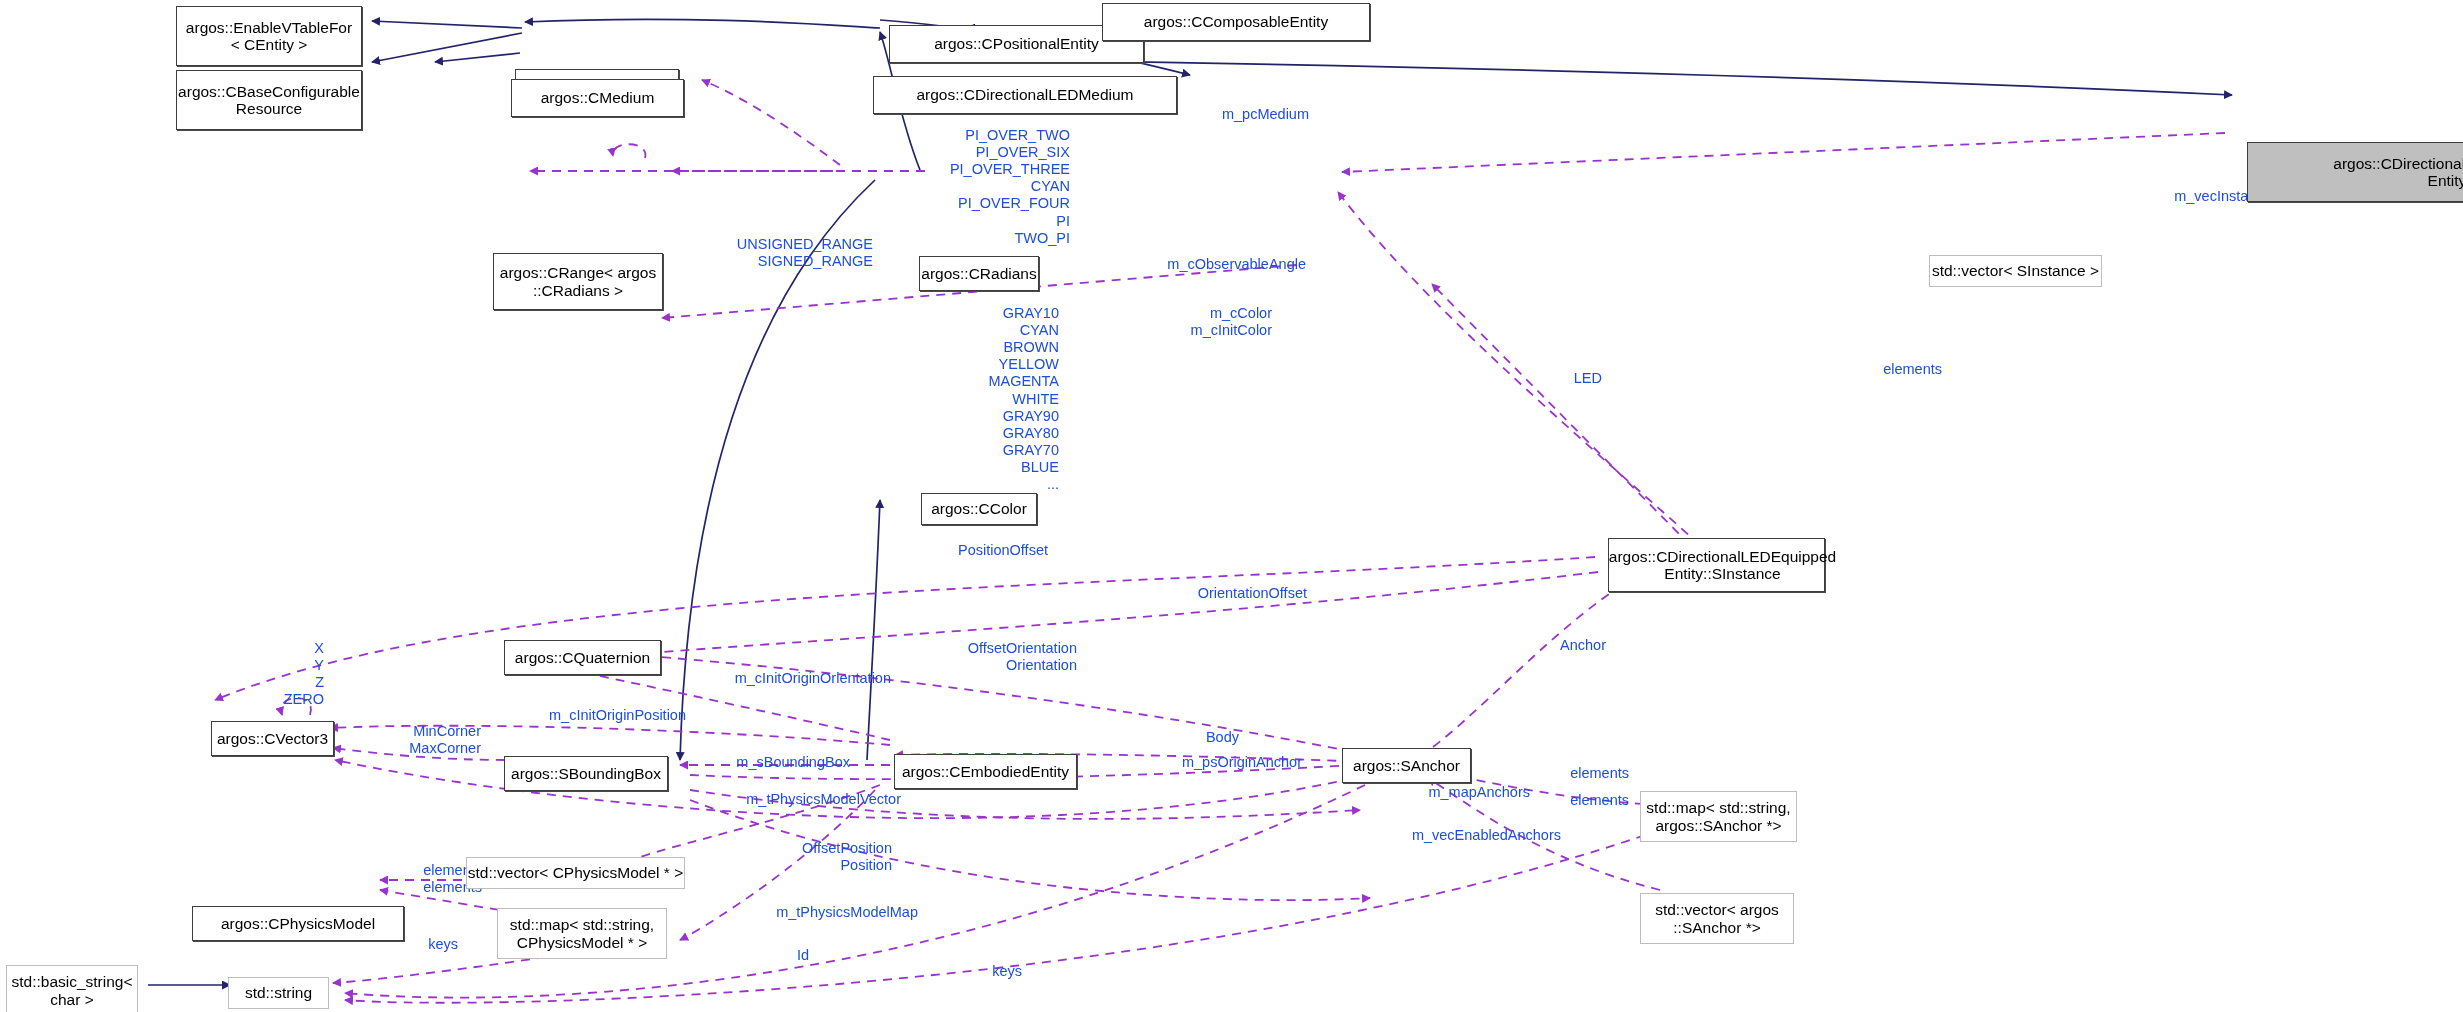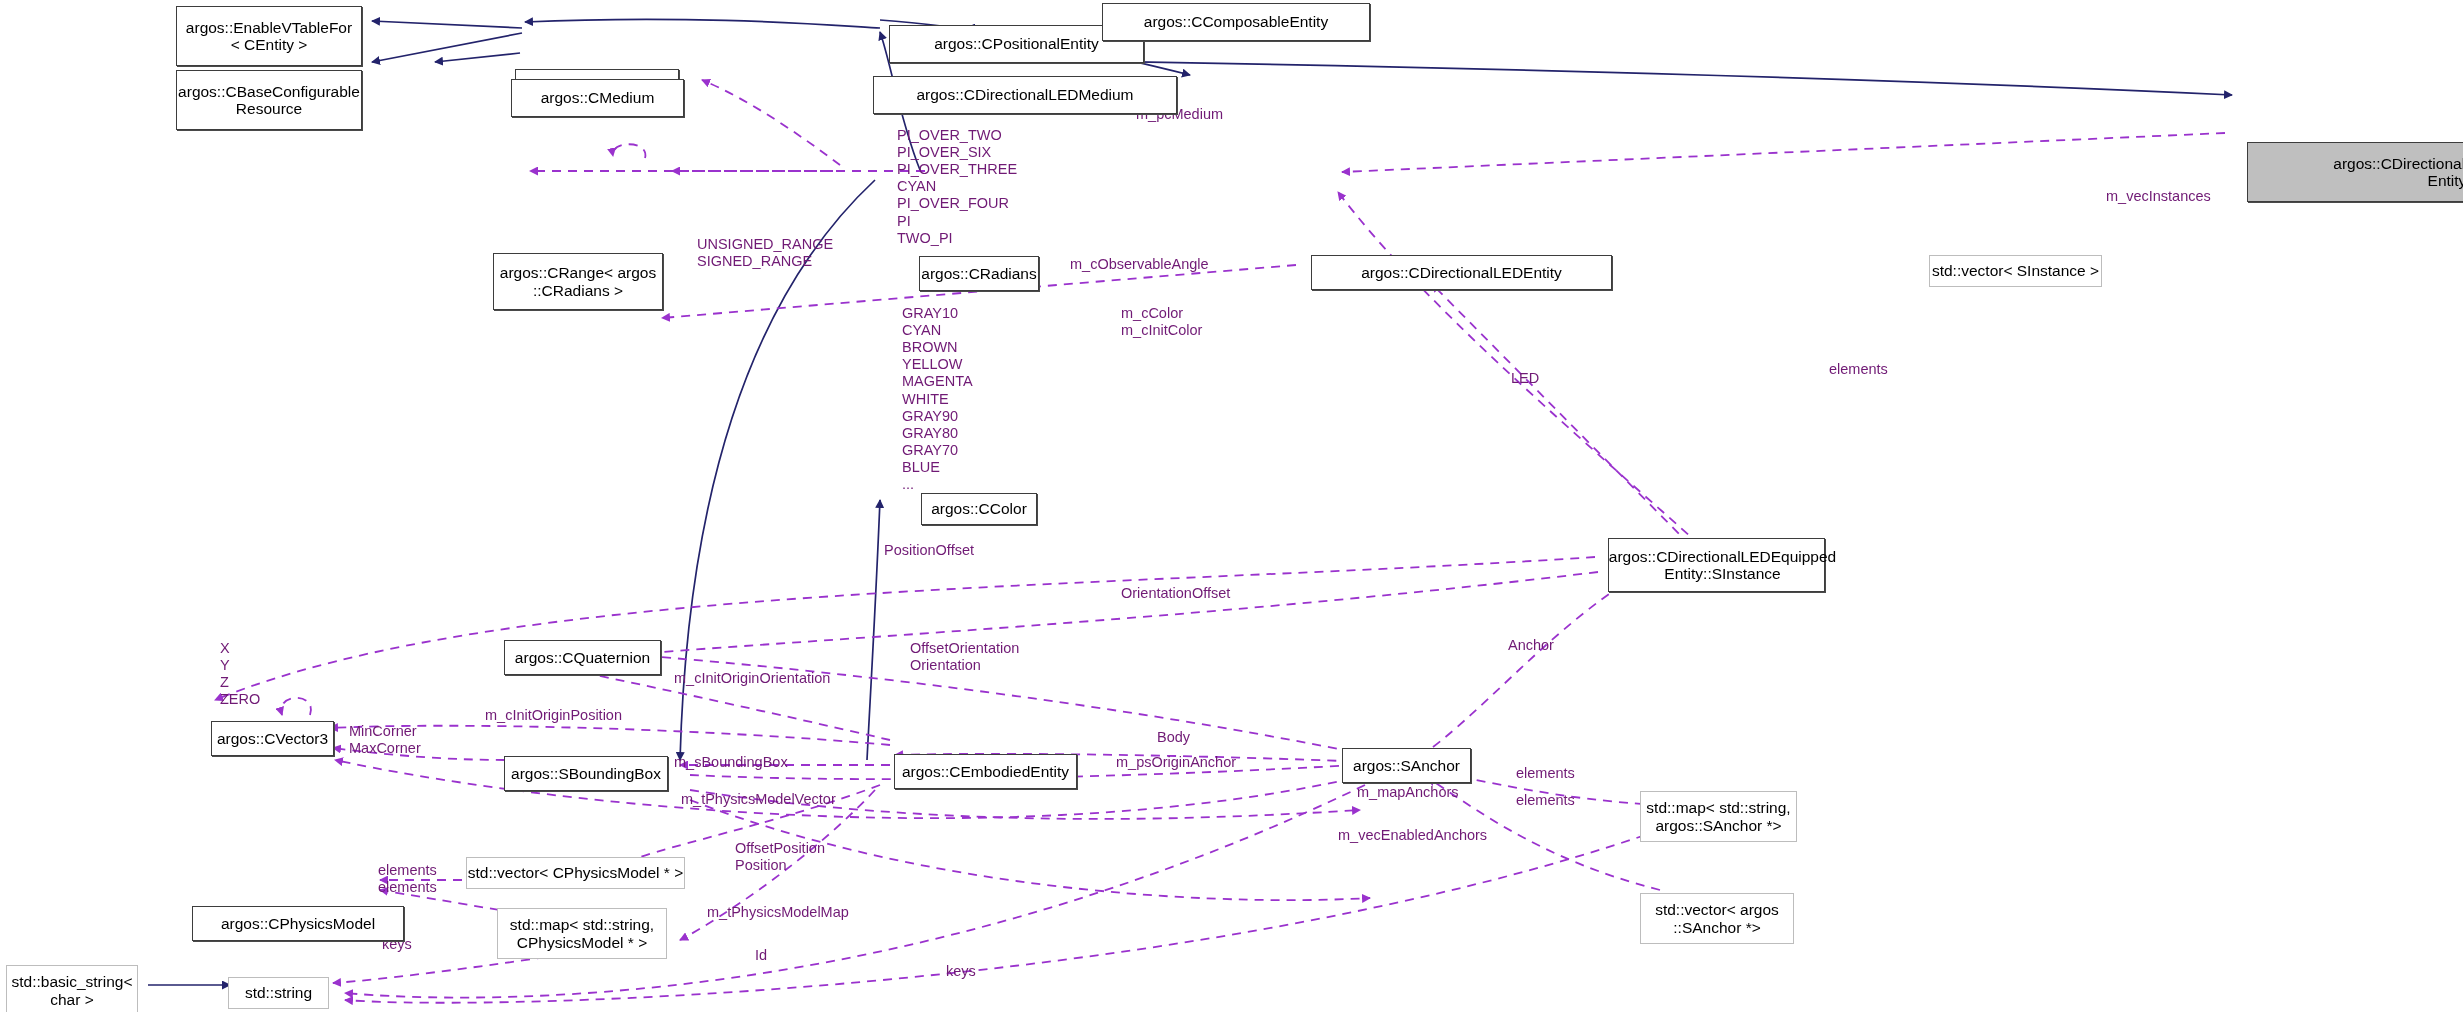--- a/index.html
+++ b/index.html
@@ -48,23 +48,23 @@
   
   .node.current {
     border: 1.6px solid #3d3d3d;
     background: #bfbfbf;
     box-shadow: 1px 1px 0 0 #4a4a4a;
   }
   .edge-label {
     position: absolute;
     font-size: 14.5px;
     line-height: 1.18;
-    color: #701a75;
+    color: #1d4ed8;
     white-space: pre;
-    text-align: left;
+    text-align: right;
     z-index: 4;
   }
 </style>
 </head>
 <body>
 
 <div id="canvas">
 
   <svg id="edges" viewBox="0 0 2463 1012" xmlns="http://www.w3.org/2000/svg">
     <defs>
@@ -165,21 +165,20 @@
     <div class="node solid" style="left: 1102px; top: 3px; width: 268px; height: 38px;"><span>argos::CComposableEntity</span></div>
     <div class="node solid" style="left: 176px; top: 70px; width: 186px; height: 60px;"><span>argos::CBaseConfigurable
 Resource</span></div>
     <div class="node solid" style="left: 511px; top: 79px; width: 173px; height: 38px;"><span>argos::CMedium</span></div>
     <div class="node solid" style="left: 873px; top: 76px; width: 304px; height: 38px;"><span>argos::CDirectionalLEDMedium</span></div>
     <div class="node current" style="left: 2247px; top: 142px; width: 400px; height: 60px;"><span>argos::CDirectionalLEDEquipped
 Entity</span></div>
     <div class="node solid" style="left: 493px; top: 253px; width: 170px; height: 57px;"><span>argos::CRange&lt; argos
 ::CRadians &gt;</span></div>
     <div class="node solid" style="left: 919px; top: 256px; width: 120px; height: 35px; text-align: center;"><span>argos::CRadians</span></div>
-    <div class="node solid" style="left: 1311px; top: 255px; width: 301px; height: 35px;"><span>argos::CDirectionalLEDEntity</span></div>
     <div class="node light" style="left: 1929px; top: 255px; width: 173px; height: 32px;"><span>std::vector&lt; SInstance &gt;</span></div>
     <div class="node solid" style="left: 921px; top: 493px; width: 116px; height: 32px;"><span>argos::CColor</span></div>
     <div class="node solid" style="left: 1608px; top: 538px; width: 217px; height: 54px; padding-left: 12px;"><span>argos::CDirectionalLEDEquipped
 Entity::SInstance</span></div>
     <div class="node solid" style="left: 504px; top: 640px; width: 157px; height: 35px;"><span>argos::CQuaternion</span></div>
     <div class="node solid" style="left: 211px; top: 721px; width: 123px; height: 35px;"><span>argos::CVector3</span></div>
     <div class="node solid" style="left: 504px; top: 756px; width: 164px; height: 35px;"><span>argos::SBoundingBox</span></div>
     <div class="node solid" style="left: 894px; top: 754px; width: 183px; height: 35px;"><span>argos::CEmbodiedEntity</span></div>
     <div class="node solid" style="left: 1342px; top: 748px; width: 129px; height: 35px;"><span>argos::SAnchor</span></div>
     <div class="node light" style="left: 1640px; top: 791px; width: 157px; height: 51px;"><span>std::map&lt; std::string,

